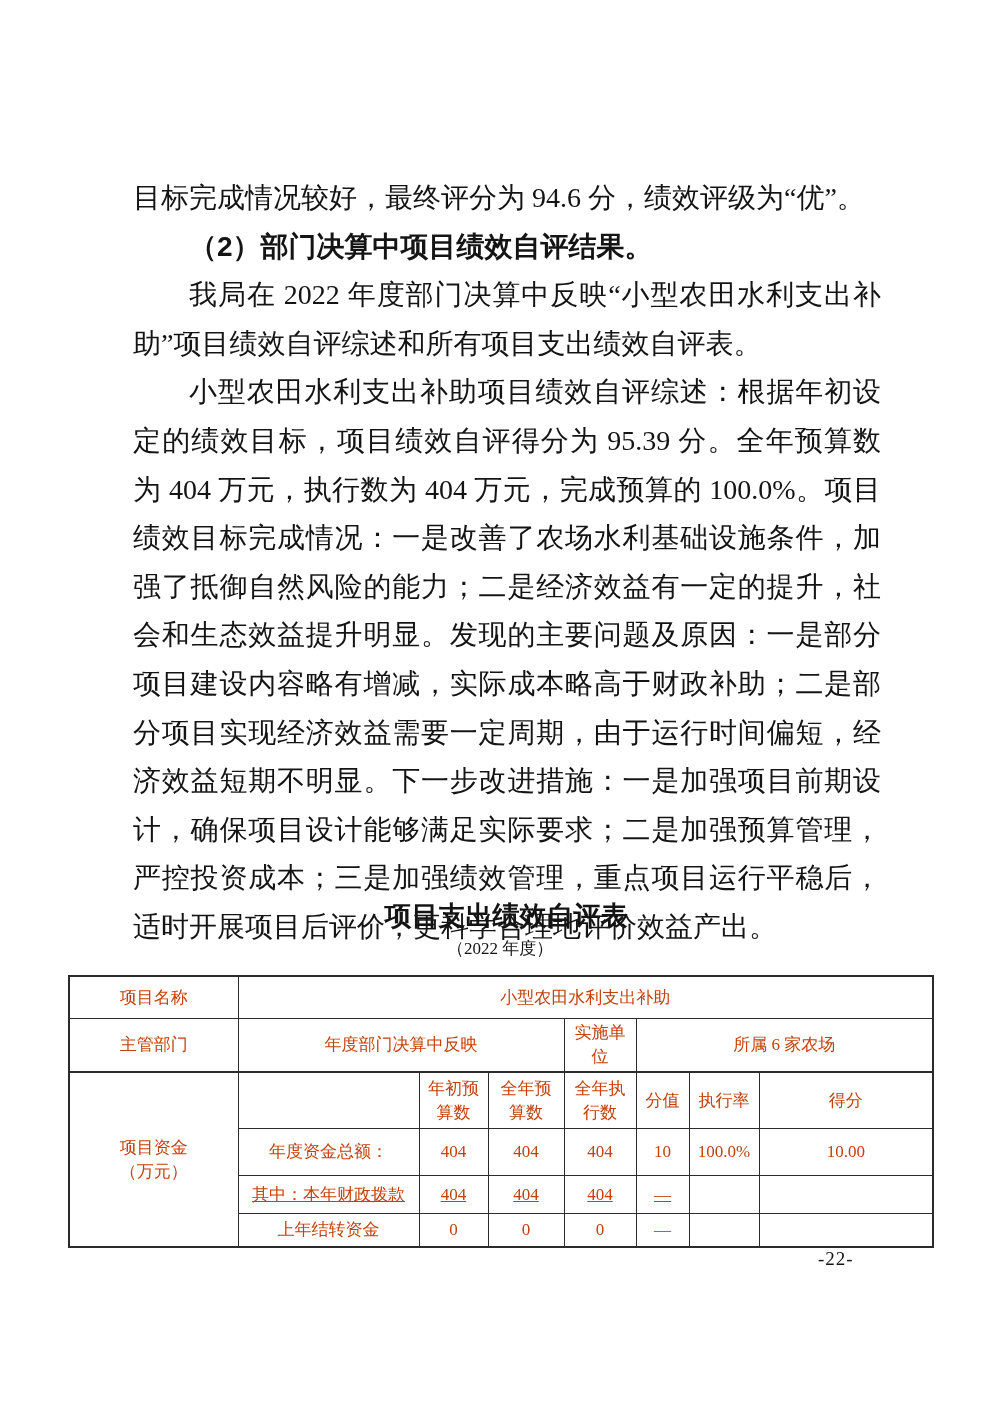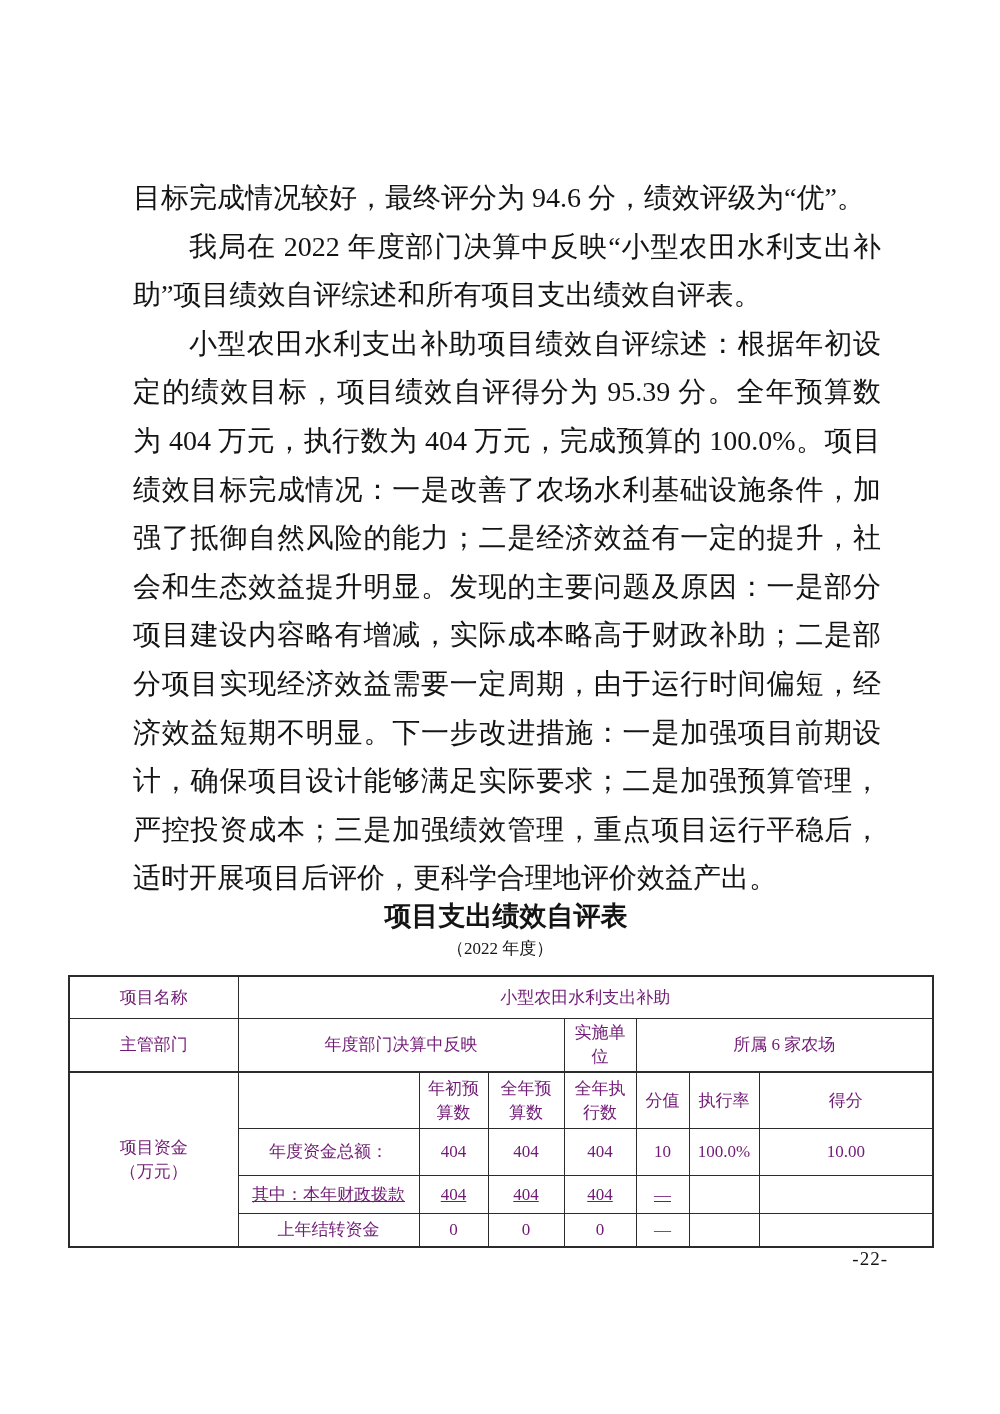--- a/index.html
+++ b/index.html
@@ -54,21 +54,21 @@
   }
   table.self-eval {
     position: absolute;
     left: 68px;
     top: 975px;
     width: 864px;
     border-collapse: collapse;
     table-layout: fixed;
     font-size: 17px;
     line-height: 24px;
-    color: #701a75;
+    color: #c2410c;
   }
   table.self-eval td {
     border: 1px solid #2b2b2b;
     text-align: center;
     vertical-align: middle;
     padding: 2px 4px;
     overflow: hidden;
   }
   table.self-eval { border: 2px solid #2b2b2b; }
   tr.r1 td { height: 37px; }
@@ -77,32 +77,33 @@
   tr.d1 td { height: 42px; }
   tr.d2 td { height: 33px; text-decoration: underline; }
   tr.d3 td { height: 28px; }
   td.lbl-left  { text-align: left;  padding-left: 9px; }
   td.lbl-right { text-align: right; padding-right: 22px; }
   .page-number {
     position: absolute;
     left: 818px;
     top: 1248px;
     width: 70px;
-    text-align: right;
+    text-align: left;
     font-size: 19px;
     letter-spacing: 1px;
   }
 </style>
 </head>
 <body>
 
 <div class="page">
 
   <div class="body-text">
     <p class="no-indent">目标完成情况较好，最终评分为 94.6 分，绩效评级为“优”。</p>
+    <p class="heading">（2）部门决算中项目绩效自评结果。</p>
     <p>我局在 2022 年度部门决算中反映“小型农田水利支出补助”项目绩效自评综述和所有项目支出绩效自评表。</p>
     <p>小型农田水利支出补助项目绩效自评综述：根据年初设定的绩效目标，项目绩效自评得分为 95.39 分。全年预算数为 404 万元，执行数为 404 万元，完成预算的 100.0%。项目绩效目标完成情况：一是改善了农场水利基础设施条件，加强了抵御自然风险的能力；二是经济效益有一定的提升，社会和生态效益提升明显。发现的主要问题及原因：一是部分项目建设内容略有增减，实际成本略高于财政补助；二是部分项目实现经济效益需要一定周期，由于运行时间偏短，经济效益短期不明显。下一步改进措施：一是加强项目前期设计，确保项目设计能够满足实际要求；二是加强预算管理，严控投资成本；三是加强绩效管理，重点项目运行平稳后，适时开展项目后评价，更科学合理地评价效益产出。</p>
   </div>
 
   <div class="table-title">项目支出绩效自评表</div>
   <div class="table-subtitle">（2022 年度）</div>
 
   <table class="self-eval">
     <colgroup>
       <col style="width:169px">

